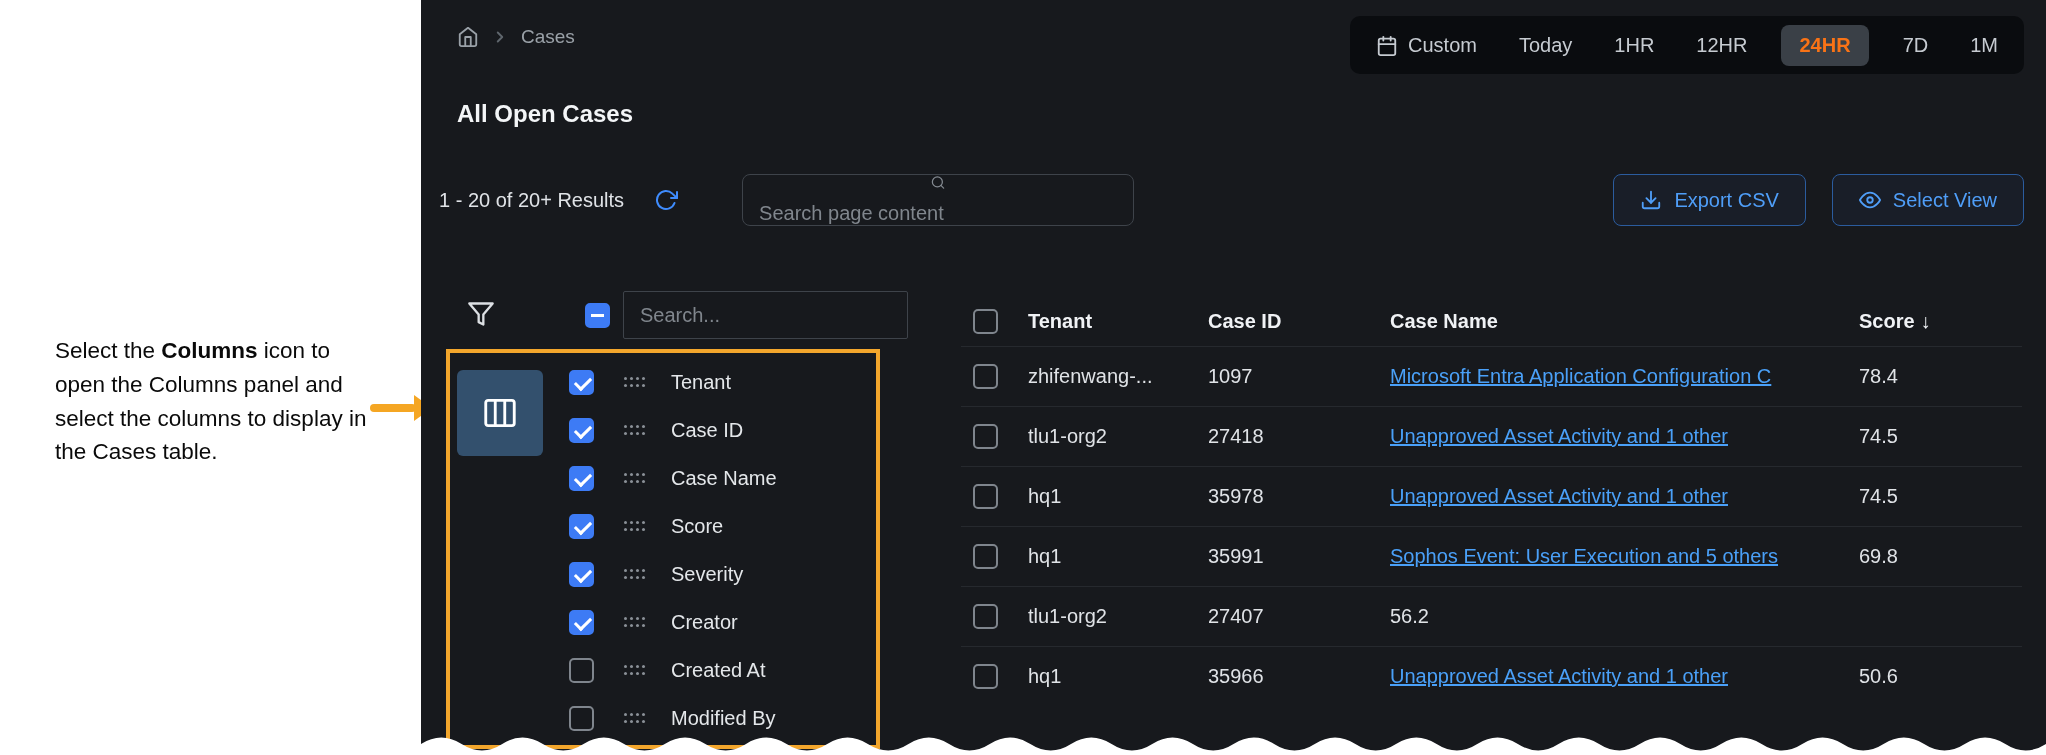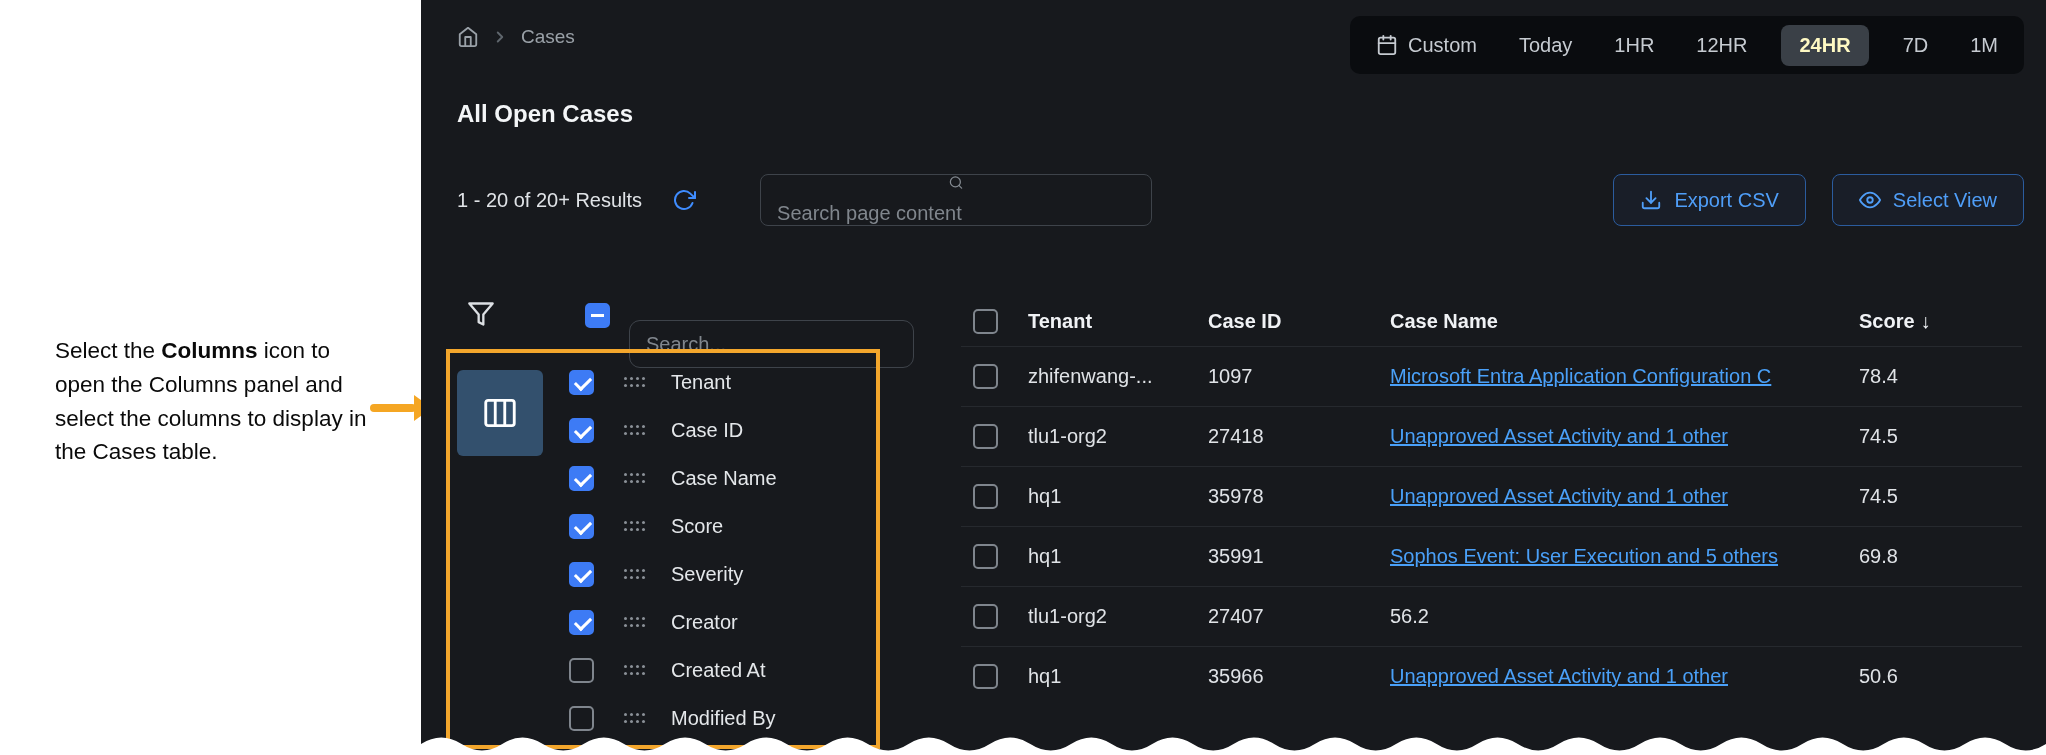--- a/index.html
+++ b/index.html
@@ -36,29 +36,29 @@
     color: #9aa1a8; font-size: 19px;
   }
   .breadcrumb .chev { color: #5f666d; }
 
   .timebar {
     position: absolute; top: 16px; right: 22px; height: 58px;
     background: #0a0c0f; border-radius: 10px;
     display: flex; align-items: center; padding: 0 26px; gap: 42px;
     font-size: 20px; color: #c6cbd1; white-space: nowrap;
   }
-  .time-item { display: flex; align-items: flex-start; gap: 10px; cursor: pointer; }
+  .time-item { display: flex; align-items: flex-end; gap: 10px; cursor: pointer; }
   .time-item.selected {
     background: #3a4047; border-radius: 8px; padding: 9px 18px;
-    color: #fef9c3; font-weight: 700; margin: 8px -8px;
+    color: #f97316; font-weight: 700; margin: 8px -8px;
   }
 
   .page-title { position: absolute; left: 36px; top: 100px; font-size: 24px; font-weight: 700; color: #f3f5f7; }
 
-  .results-row { position: absolute; left: 36px; right: 22px; top: 174px; height: 52px; display: flex; align-items: center; }
+  .results-row { position: absolute; left: 18px; right: 22px; top: 174px; height: 52px; display: flex; align-items: center; }
   .results-text { font-size: 20px; color: #e0e3e7; }
   .refresh { margin-left: 30px; color: #3f8cfe; cursor: pointer; display: flex; }
   .search-box {
     display: flex; align-items: center; gap: 12px;
     border: 1px solid #3e434a; border-radius: 8px; height: 52px; padding: 0 16px;
     color: #858b92; background: transparent;
   }
   .page-search { margin-left: 64px; width: 392px; flex-direction: column; }
   .search-box input {
     background: transparent; border: none; outline: none;
@@ -68,21 +68,21 @@
   .btn-row { margin-left: auto; display: flex; gap: 26px; }
   .btn {
     height: 52px; padding: 0 26px; border: 1px solid #2b5c9e; border-radius: 8px;
     background: rgba(30,48,75,0.25); color: #4f9ef8; font-size: 20px;
     display: flex; align-items: center; gap: 12px; cursor: pointer; font-family: inherit;
   }
 
   
   .filter-icon { position: absolute; left: 46px; top: 300px; color: #dde0e4; cursor: pointer; }
   .master-cb { position: absolute; left: 148px; top: 303px; }
-  .panel-search { position: absolute; left: 208px; top: 291px; width: 285px; height: 48px; border-radius: 11px; margin-top: 29px; }
+  .panel-search { position: absolute; left: 202px; top: 291px; width: 285px; height: 48px; border-radius: 2px; }
 
   .columns-btn {
     position: absolute; left: 36px; top: 370px; width: 86px; height: 86px;
     background: #33506d; border-radius: 6px;
     display: flex; align-items: center; justify-content: center; cursor: pointer; color: #fff;
   }
   .orange-box {
     position: absolute; left: 25px; top: 349px; width: 434px; height: 400px;
     border: 4px solid #f3a62c; pointer-events: none;
   }

